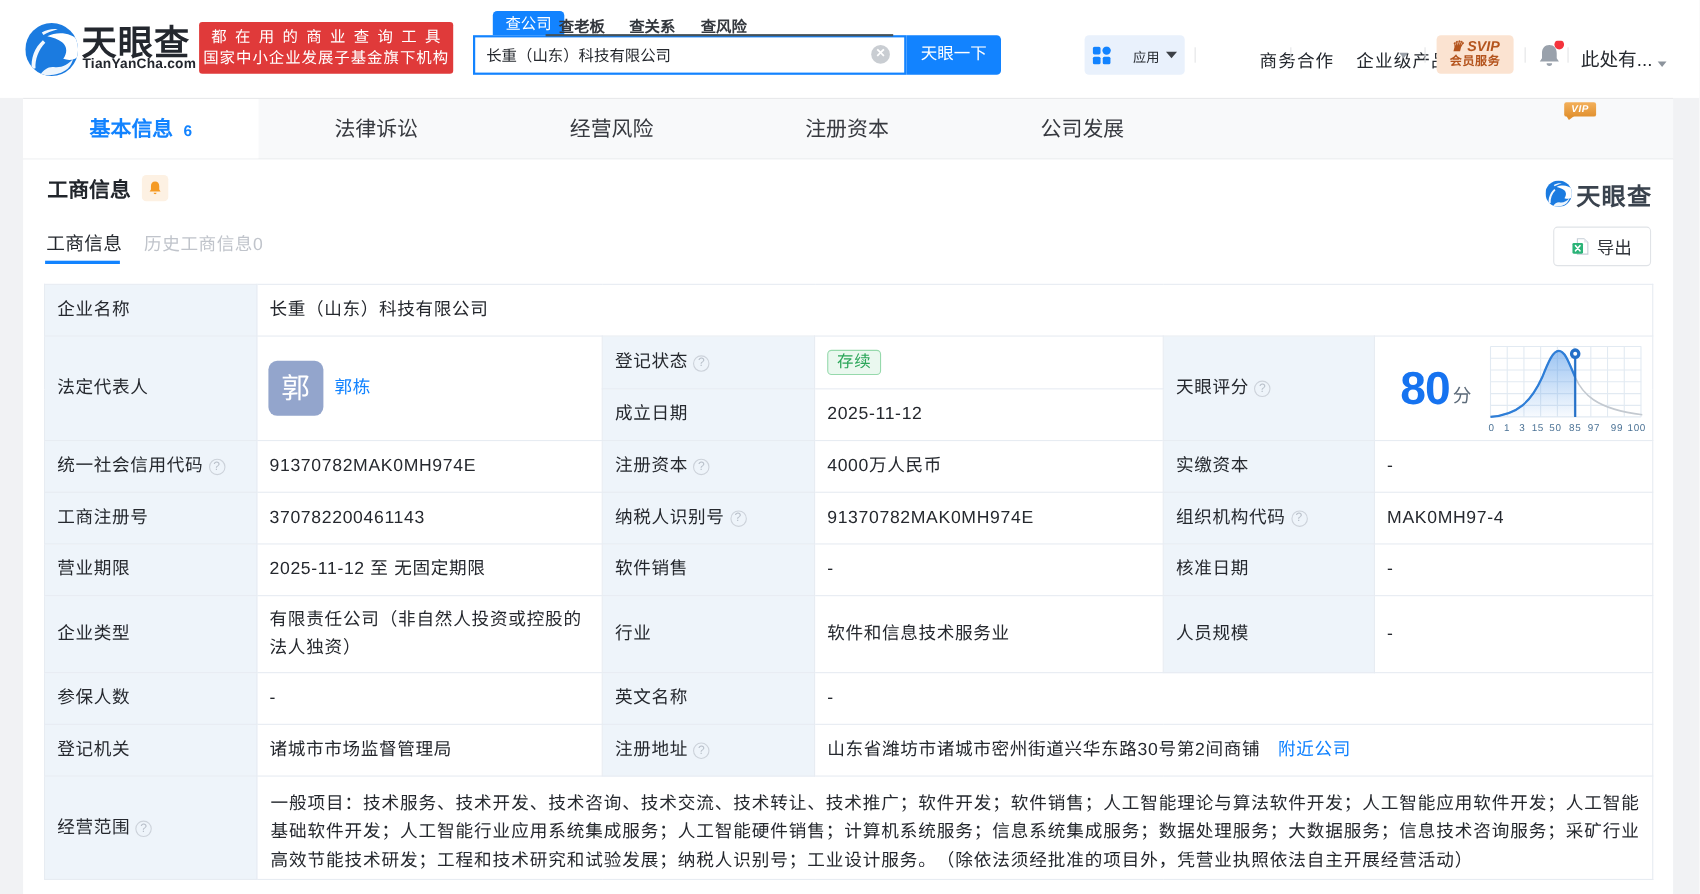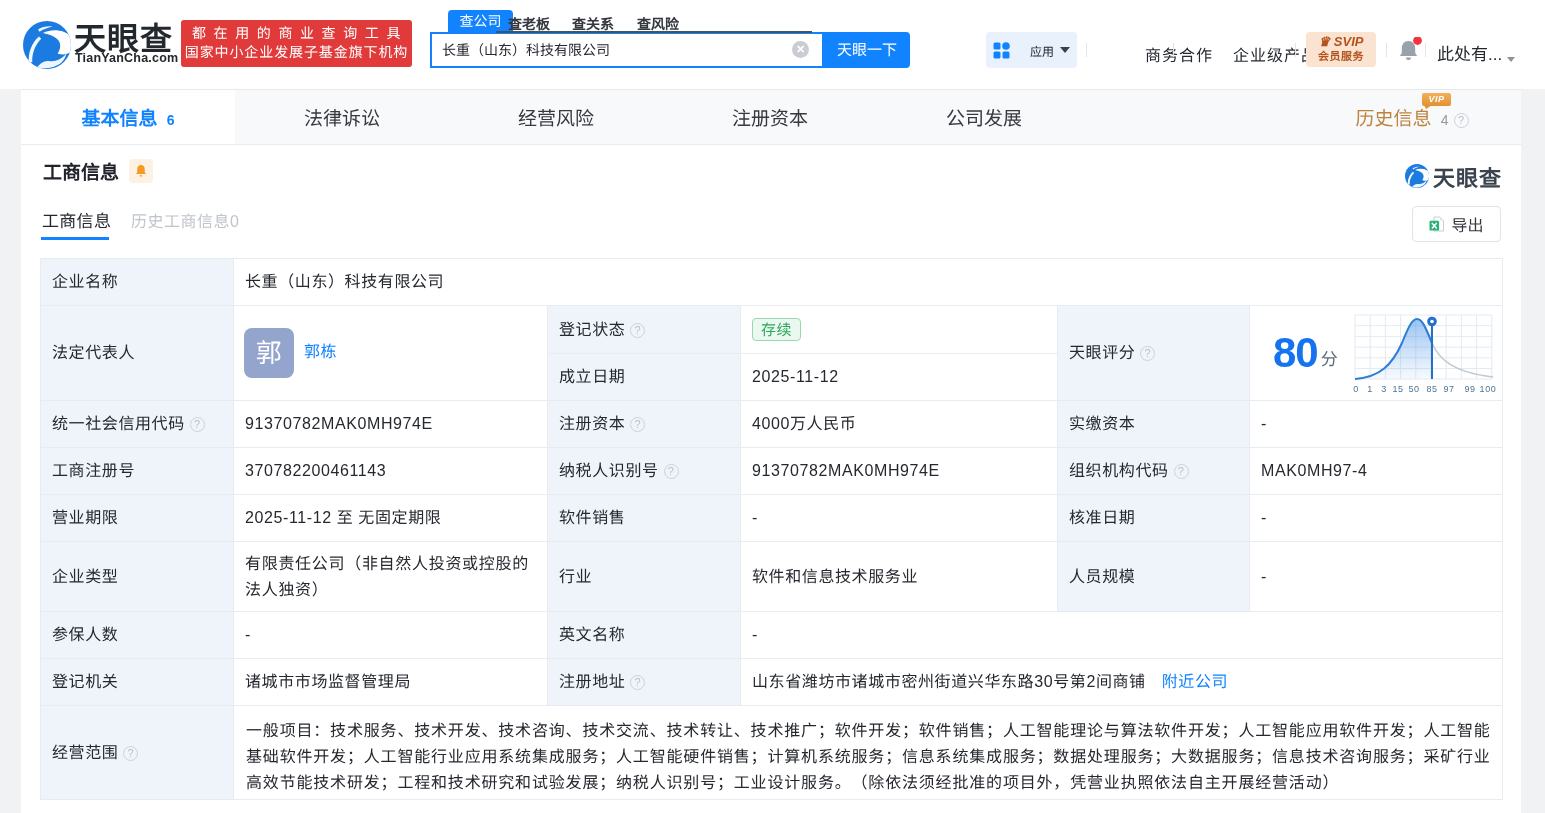--- a/index.html
+++ b/index.html
@@ -130,21 +130,20 @@
   <div id="userwrap">此处有...</div>
   <div id="usercaret"><span class="caret-gray" style="border-top-color:#8c939c;"></span></div>
 </div>
 
 <div id="tabrow">
   <div class="mtab" id="mtab0" style="left:0;">基本信息 <span class="mnum">6</span></div>
   <div class="mtab" style="left:214px;">法律诉讼</div>
   <div class="mtab" style="left:428px;">经营风险</div>
   <div class="mtab" style="left:642px;">注册资本</div>
   <div class="mtab" style="left:856px;">公司发展</div>
-  <div class="mtab" id="mtab6" style="left:1284px;">历史信息 <span class="mnum" style="color:#999;">4</span><span class="hlp">?</span></div>
   <div id="vipbadge">VIP</div>
 </div>
 
 <div id="content">
   <div id="sectitle">工商信息</div>
   <div id="bellbox">
     <svg width="14" height="14" viewBox="0 0 26 26">
       <path d="M13 2 C8.5 2 6 5.5 6 10 v5.5 l-2.2 3.2 h18.4 L20 15.5 v-5.5 c0-4.5-2.5-8-7-8 z" fill="#f59a23"></path>
       <path d="M10.5 21 h5 a2.5 2.5 0 0 1 -5 0 z" fill="#f59a23"></path>
     </svg>

